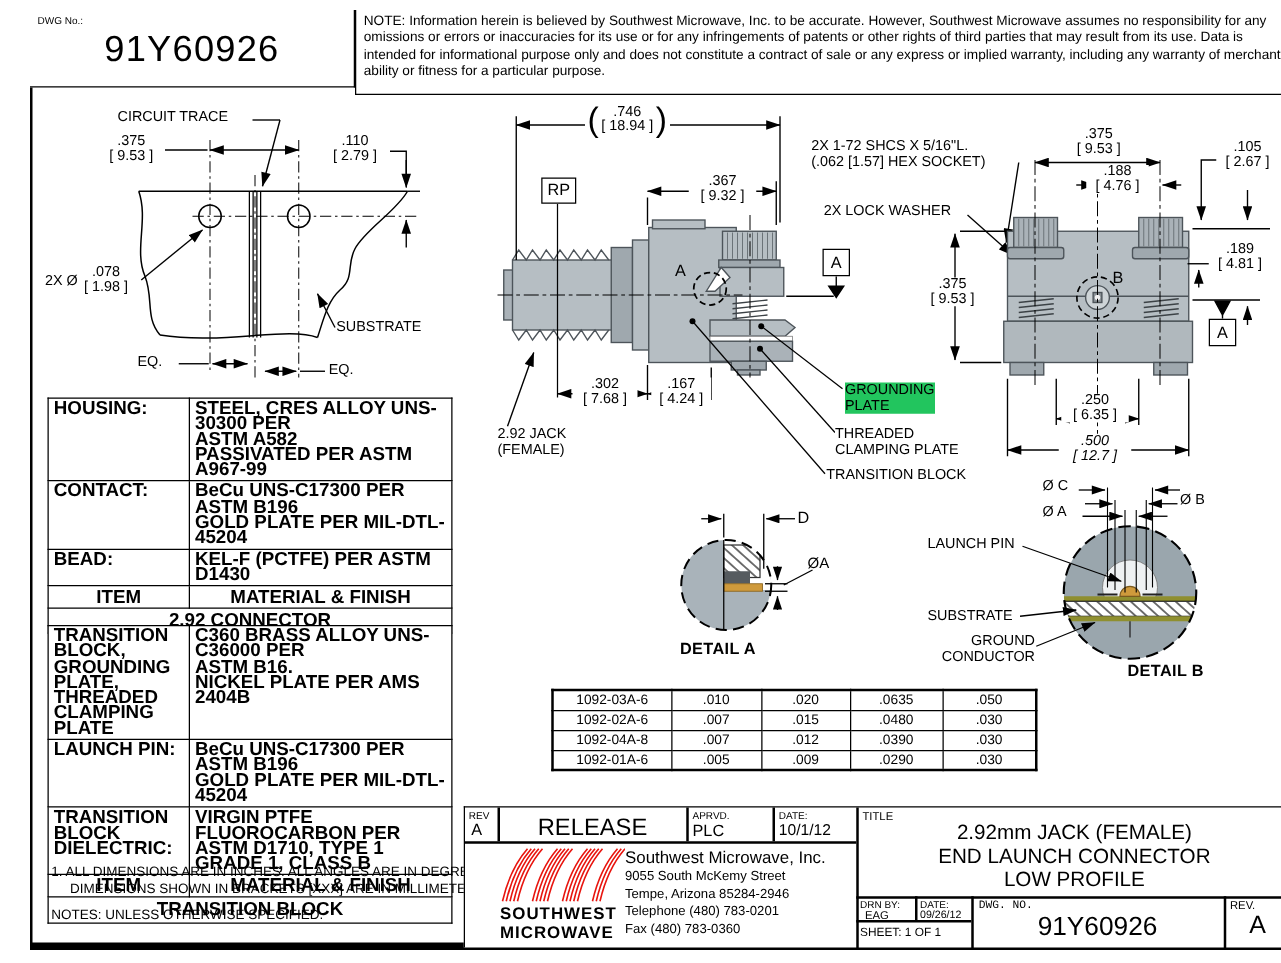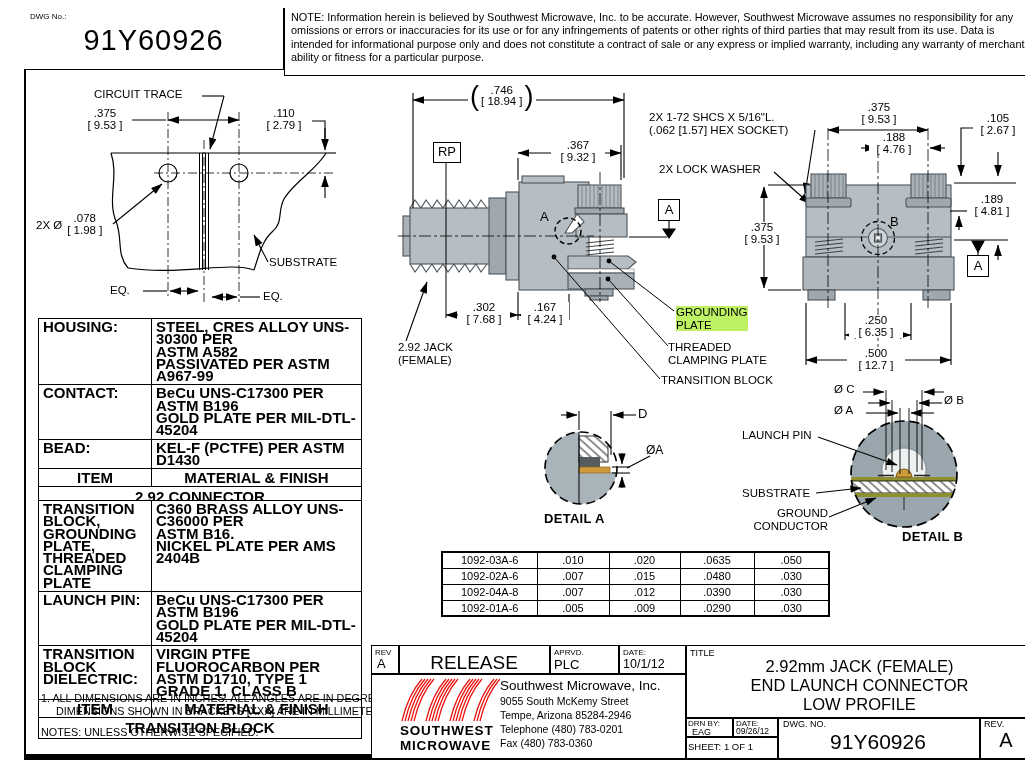--- a/index.html
+++ b/index.html
@@ -337,21 +337,21 @@
   <div class="dim" style="left:442px;top:302px;width:52px;">
     <span>.302</span>
       <span>[ 7.68 ]</span>
   </div>
   <div class="dim" style="left:505px;top:302px;width:48px;">
     <span>.167</span>
       <span>[ 4.24 ]</span>
   </div>
   <div class="lbl" style="left:382px;top:341px;">2.92 JACK
 (FEMALE)</div>
-  <div class="lbl" style="left:660px;top:306px;background:#bef264;">GROUNDING
+  <div class="lbl" style="left:660px;top:306px;background:#22c55e;">GROUNDING
 PLATE</div>
   <div class="lbl" style="left:652px;top:341px;background:#fff;">THREADED
 CLAMPING PLATE</div>
   <div class="lbl" style="left:645px;top:374px;background:#fff;">TRANSITION BLOCK</div>
 
   <div class="dim" style="left:839px;top:102px;width:48px;">
     <span>.375</span>
       <span>[ 9.53 ]</span>
   </div>
   <div class="dim" style="left:853px;top:132px;width:50px;">
@@ -368,21 +368,21 @@
   </div>
   <div class="dim" style="left:721px;top:222px;width:50px;">
     <span>.375</span>
       <span>[ 9.53 ]</span>
   </div>
   <div class="mark" style="left:874px;top:214px;">B</div>
   <div class="dim" style="left:833px;top:315px;width:54px;">
     <span>.250</span>
       <span>[ 6.35 ]</span>
   </div>
-  <div class="dim" style="left:831px;top:348px;width:58px;">
+  <div class="dim" style="left:831px;top:348px;width:58px;font-style:italic;">
     <span>.500</span>
       <span>[ 12.7 ]</span>
   </div>
   <div class="flag" style="left:951px;top:255px;">A</div>
 
   <div class="mark" style="left:622px;top:406px;">D</div>
   <div class="mark" style="left:630px;top:443px;font-size:12px;">ØA</div>
   <div class="cap" style="left:528px;top:511px;">DETAIL A</div>
 
   <div class="lbl" style="left:818px;top:383px;background:#fff;">Ø C</div>
@@ -561,18 +561,18 @@
       <div>2.92mm JACK (FEMALE)</div>
       <div>END LAUNCH CONNECTOR</div>
       <div>LOW PROFILE</div>
     </div>
 
     <div class="small-lab" style="position:absolute;left:316px;top:73px;">DRN BY:</div>
     <div style="position:absolute;left:320px;top:81px;font-size:9px;">EAG</div>
     <div class="small-lab" style="position:absolute;left:364px;top:73px;">DATE:</div>
     <div style="position:absolute;left:364px;top:80px;font-size:8.5px;">09/26/12</div>
     <div style="position:absolute;left:316px;top:95px;font-size:9.5px;">SHEET: 1 OF 1</div>
-    <div style="position:absolute;left:411px;top:73px;font-size:9px;">DWG. NO.</div>
+    <div style="position:absolute;left:411px;top:73px;font-size:9px;font-family:Liberation Mono, monospace;">DWG. NO.</div>
     <div style="position:absolute;left:406px;top:84px;width:200px;text-align:center;font-size:21px;">91Y60926</div>
     <div style="position:absolute;left:612px;top:73px;font-size:9px;">REV.</div>
     <div style="position:absolute;left:608px;top:83px;width:52px;text-align:center;font-size:20px;">A</div>
   </div>
 </div>
 
 </body></html>

